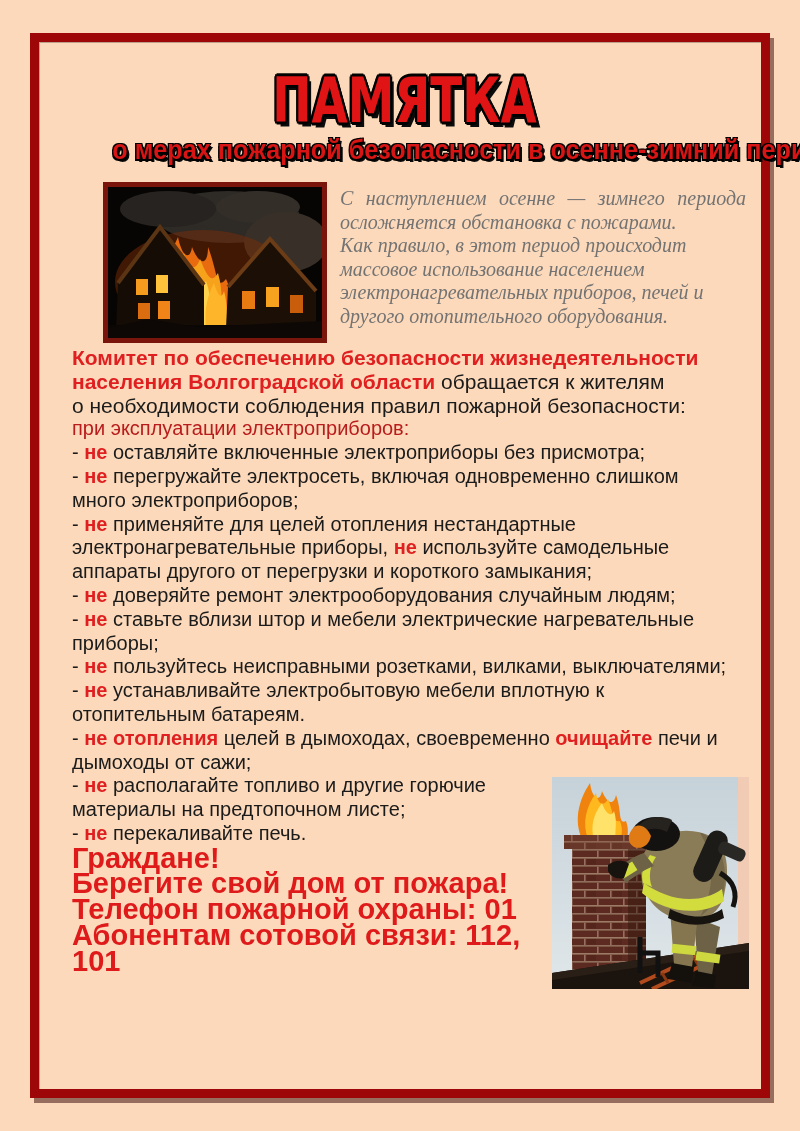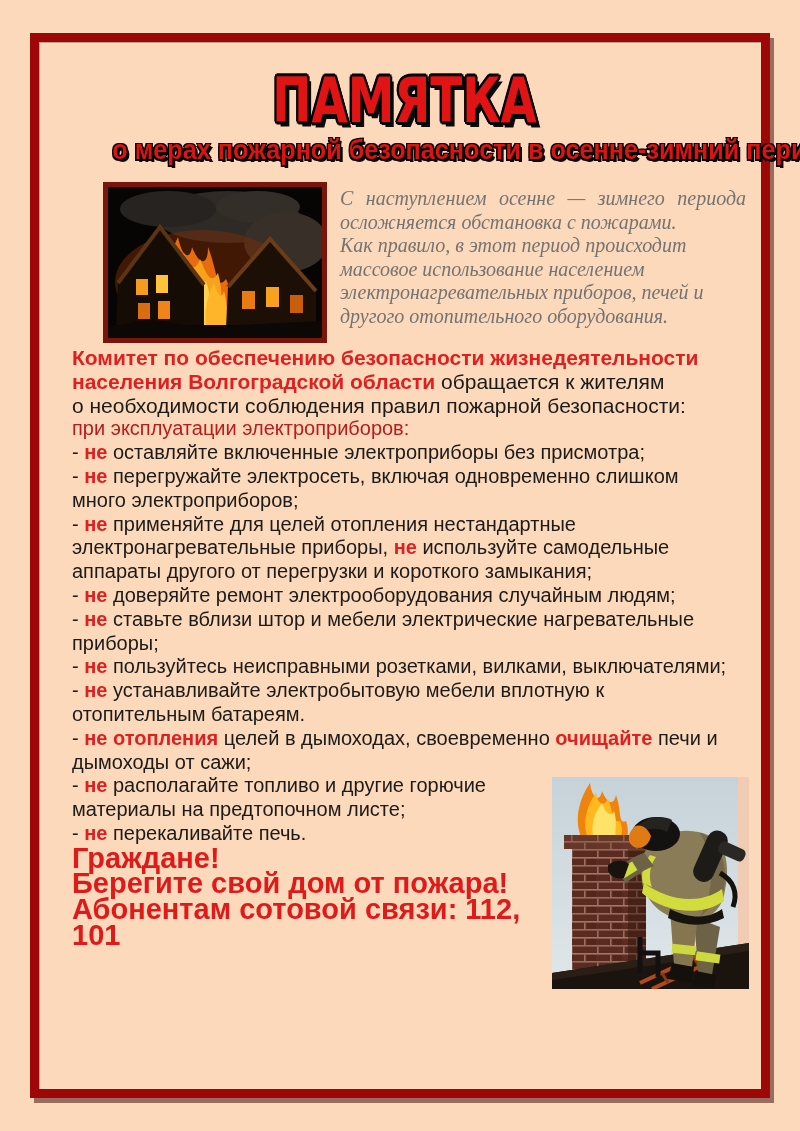--- a/index.html
+++ b/index.html
@@ -199,18 +199,19 @@
             <rect x="166" y="68" width="28" height="13" rx="5" fill="#2a2824" transform="rotate(24 180 74)"></rect>
             <path d="M168,96 C182,104 186,116 181,130" stroke="#15130f" stroke-width="5" fill="none"></path>
             <path d="M118,132 C138,142 156,142 170,132 L172,141 C154,150 134,150 116,141 Z" fill="#17140f"></path>
           </svg>
         </figure>
       <p><span class="s-k">- </span><span class="s-r">не</span><span class="s-k"> располагайте топливо и другие горючие
 материалы на предтопочном листе;</span></p>
           <p><span class="s-k">- </span><span class="s-r">не</span><span class="s-k"> перекаливайте печь.</span></p>
           <p class="closing"><span class="s-r">Граждане!</span></p>
           <p class="closing"><span class="s-r">Берегите свой дом от пожара!</span></p>
+          <p class="closing"><span class="s-r">Телефон пожарной охраны: 01</span></p>
           <p class="closing"><span class="s-r">Абонентам сотовой связи: 112, 101</span></p>
         </div>
     </div>
 
   </div>
 </div>
 
 </body></html>

